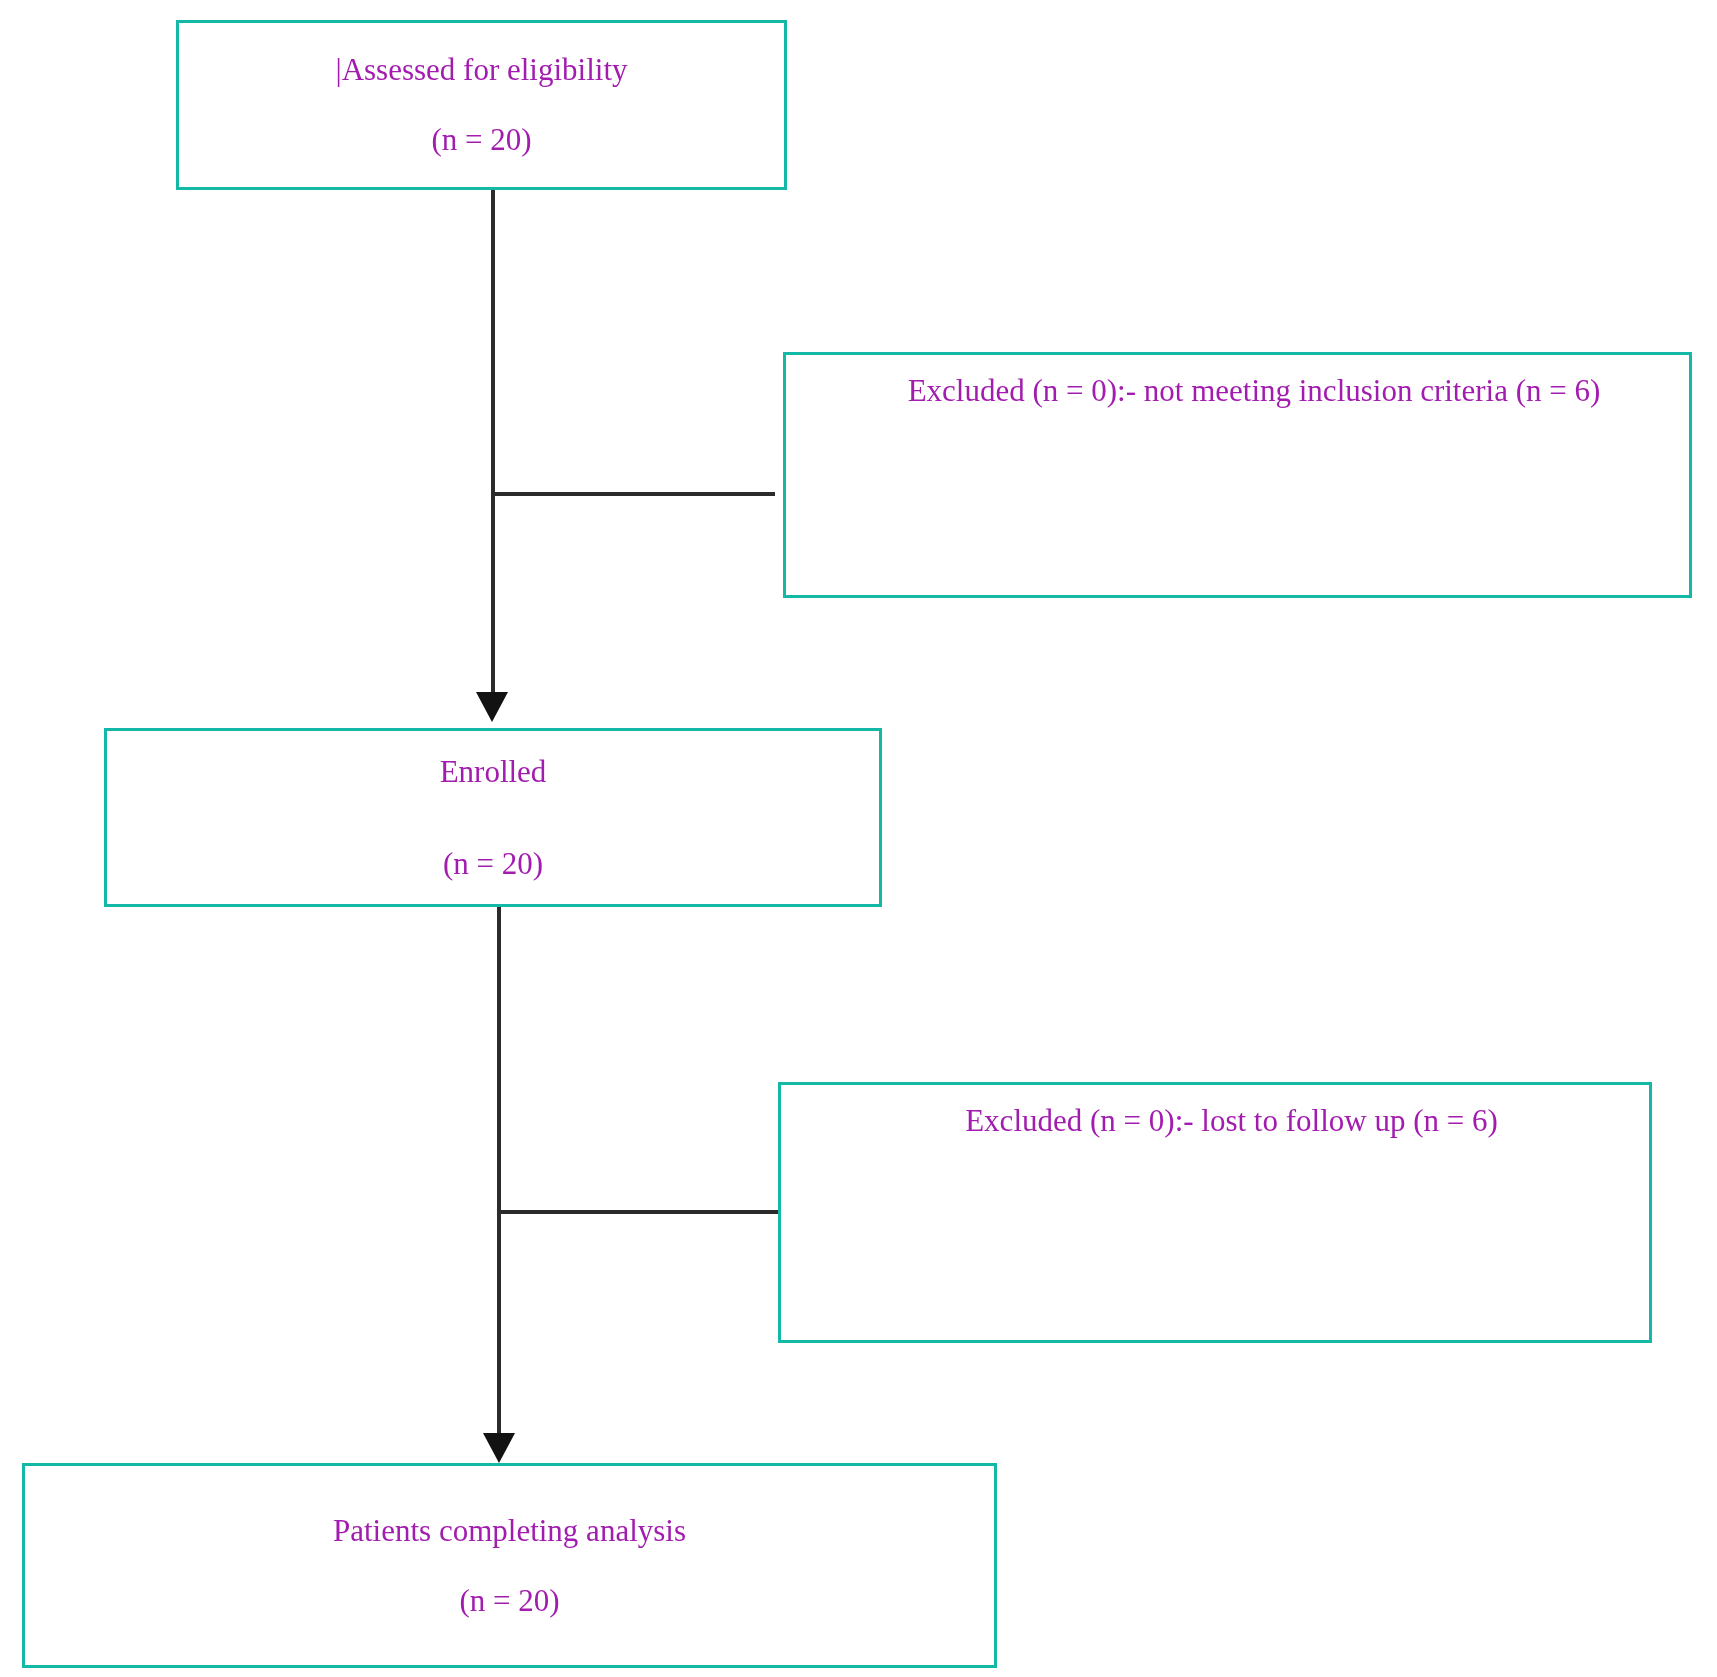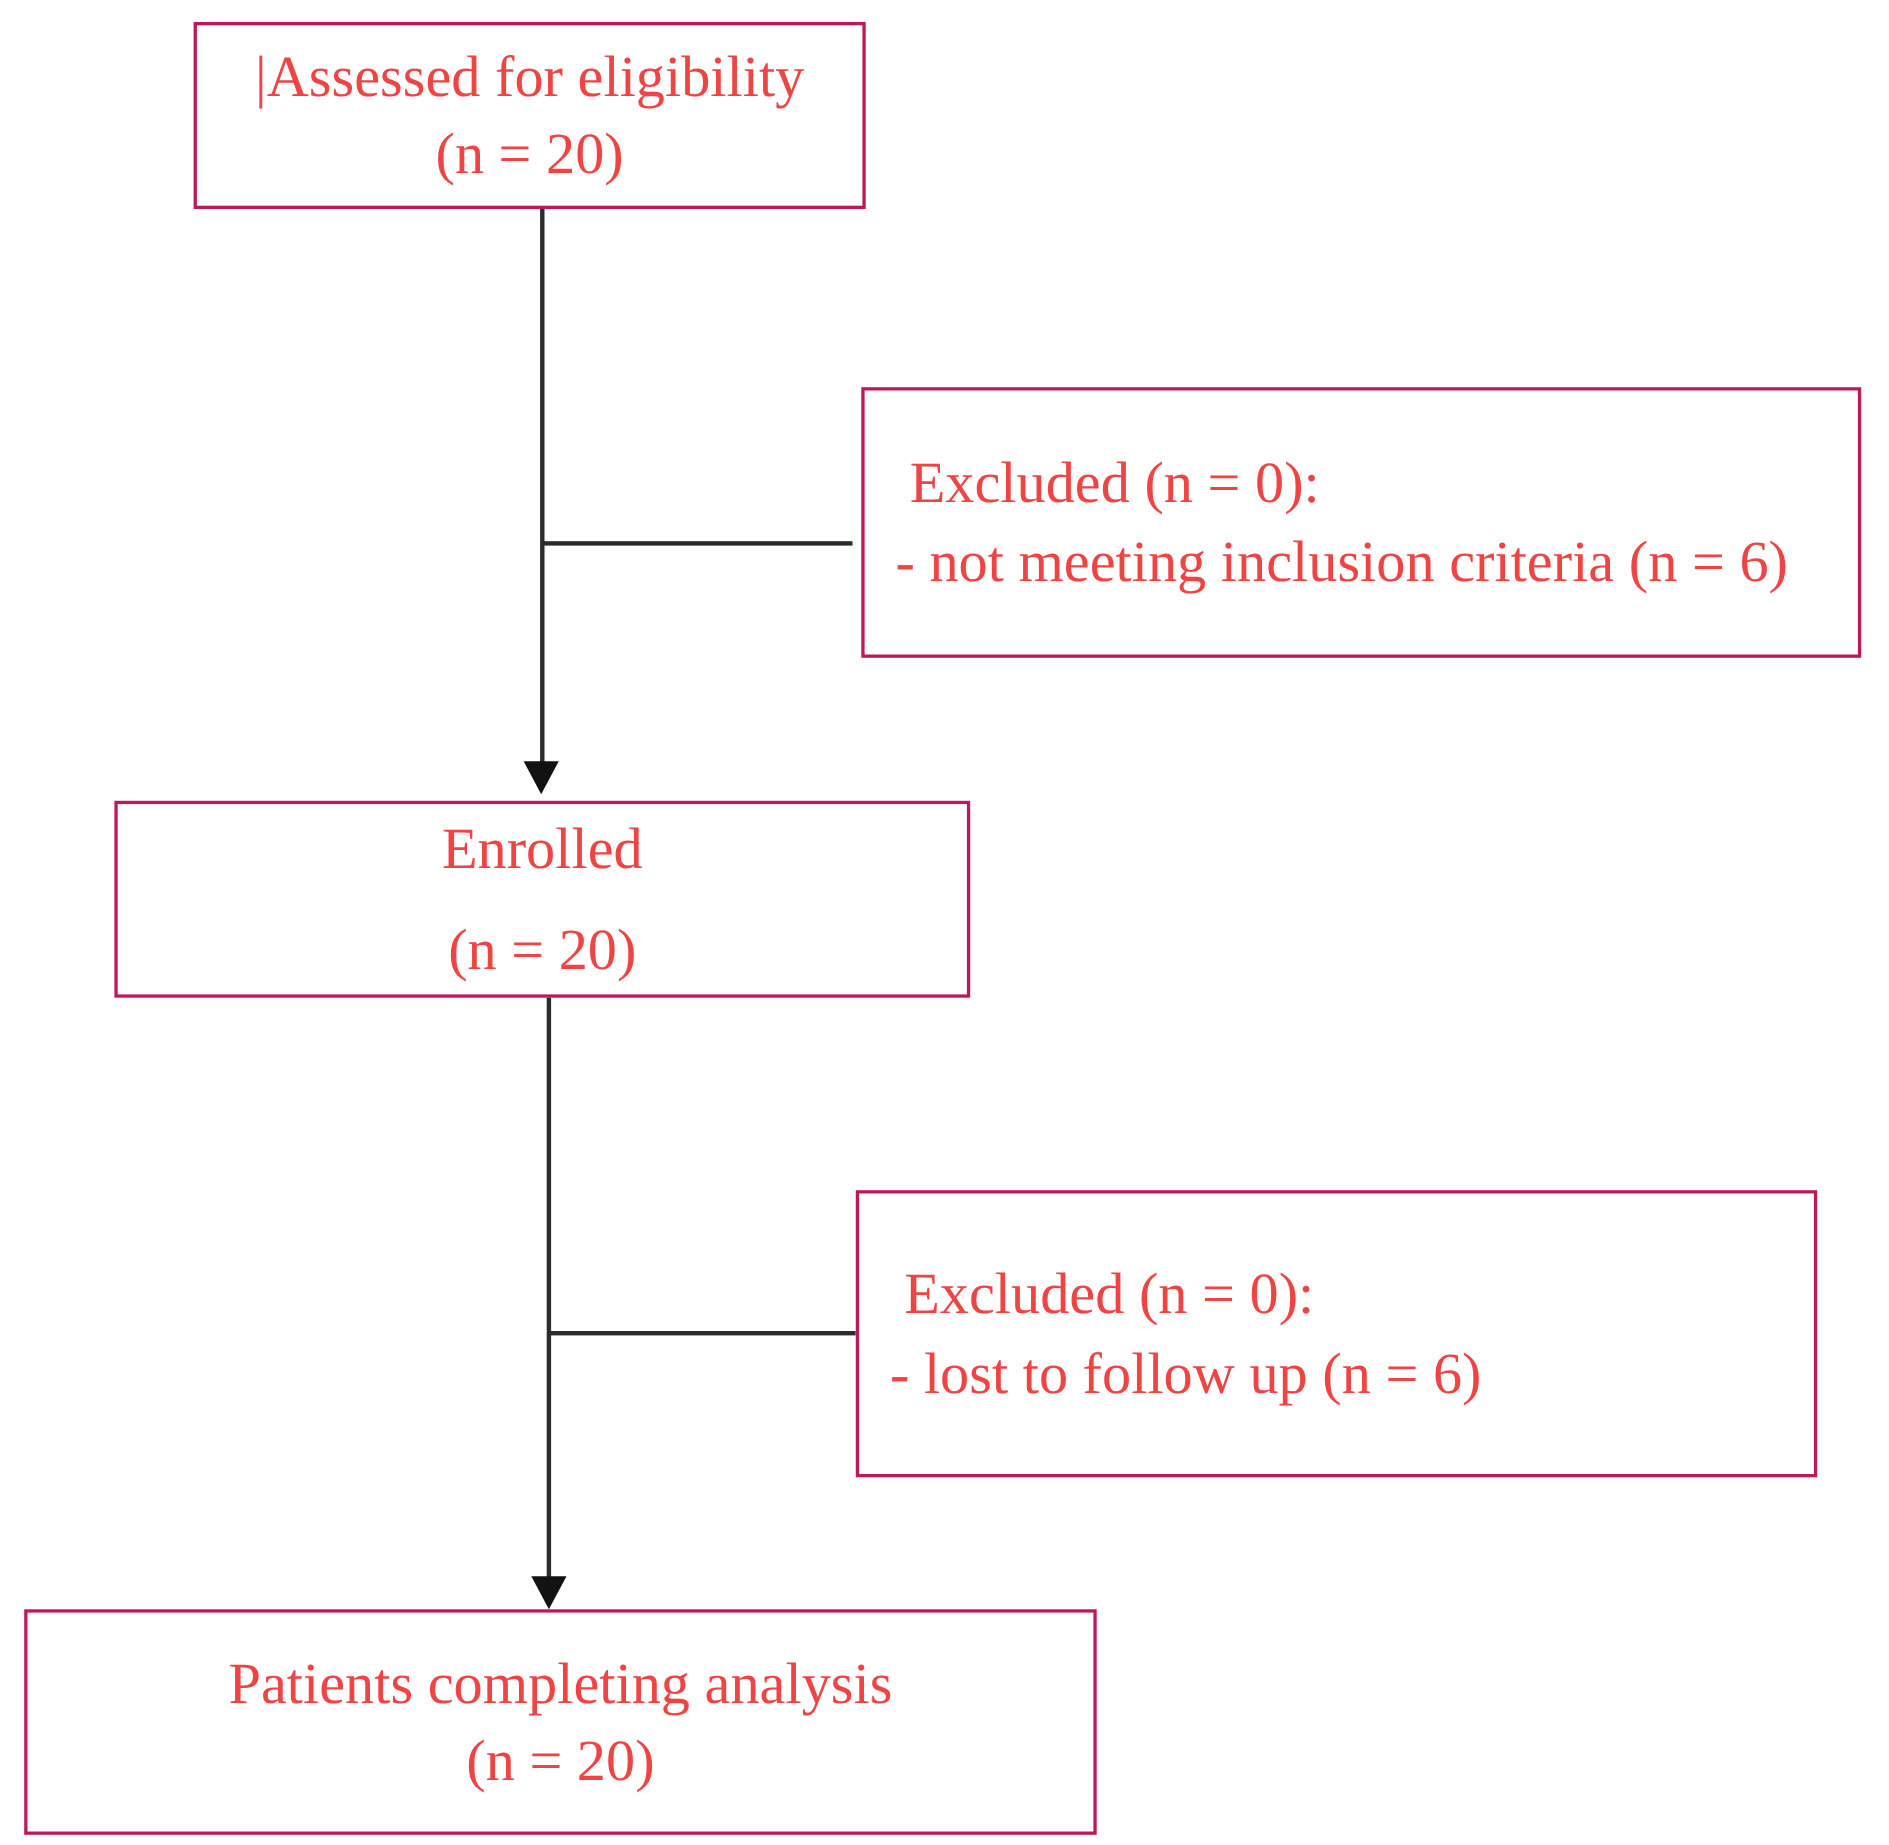--- a/index.html
+++ b/index.html
@@ -11,36 +11,35 @@
     position: relative;
     width: 1717px;
     height: 1677px;
     overflow: hidden;
     font-family: "Liberation Serif", "DejaVu Serif", serif;
     color: #000000;
   }
   .box {
     position: absolute;
     box-sizing: border-box;
-    border: 3px solid #be185d;
+    border: 3px solid #14b8a6;
     background: #ffffff;
-    font-size: 53px;
-    color: #ef4444;
+    font-size: 31px;
+    color: #a21caf;
   }
   .box.centered {
     display: flex;
     flex-direction: column;
     justify-content: center;
     align-items: center;
     text-align: center;
     line-height: 70px;
   }
   .box.reasons {
     display: flex;
-    flex-direction: column;
     justify-content: center;
     line-height: 72px;
     padding-left: 28px;
     padding-right: 8px;
   }
   .reasons .heading {
     padding-left: 13px;
   }
   .vline, .hline {
     position: absolute;

